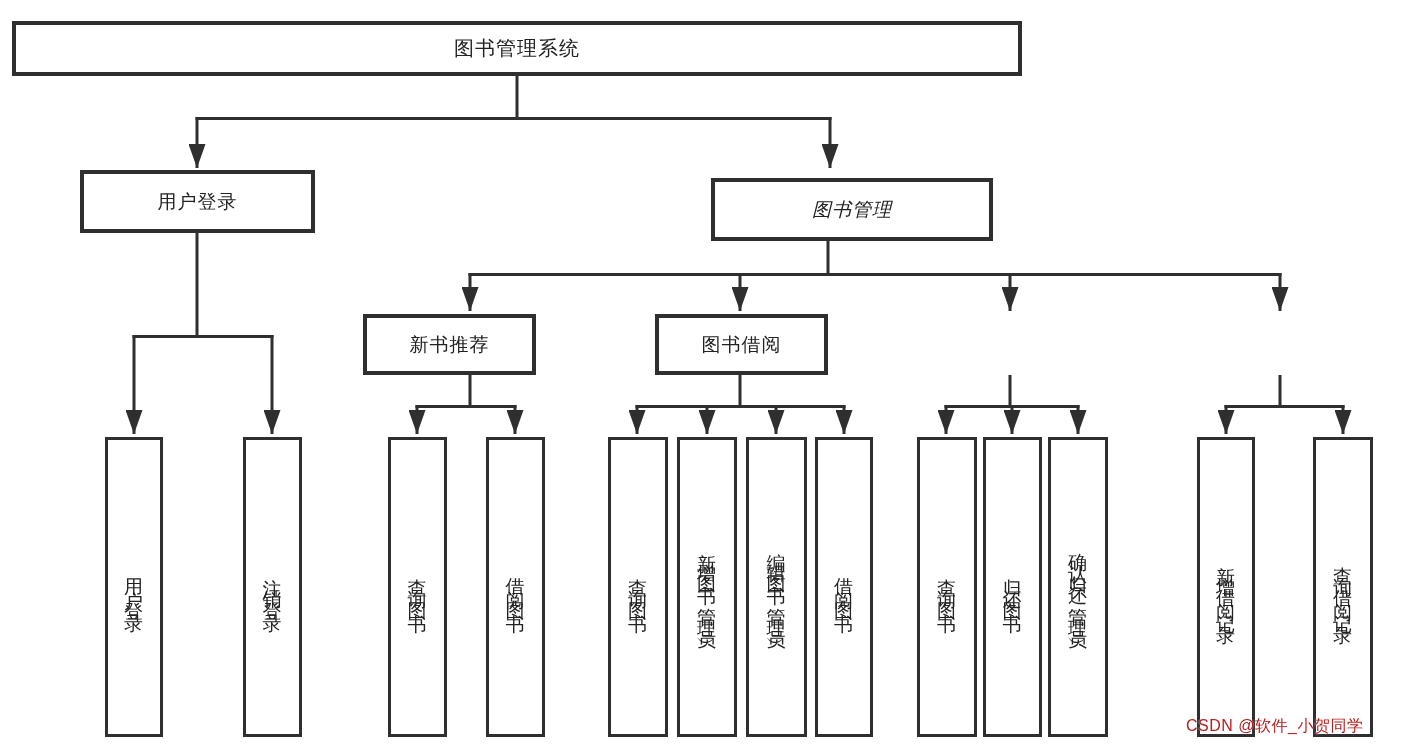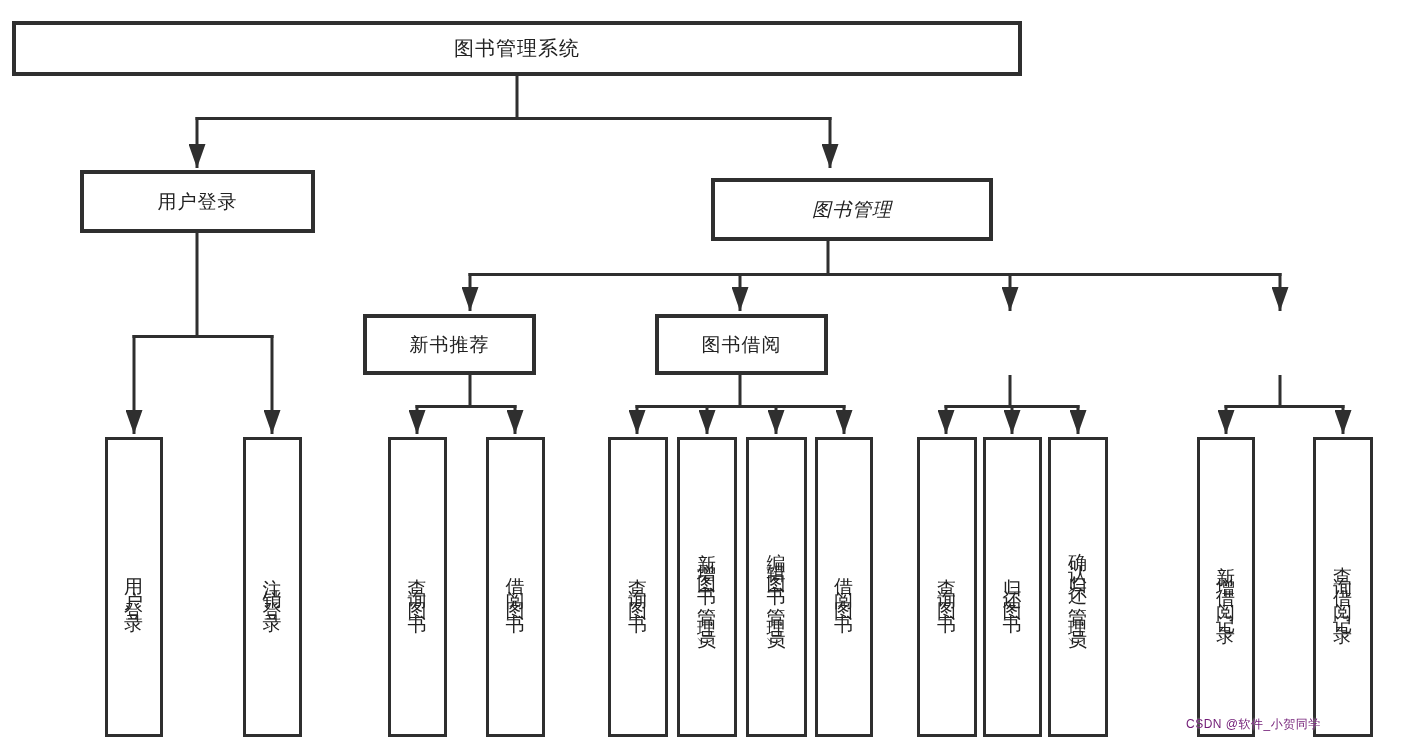--- a/index.html
+++ b/index.html
@@ -28,21 +28,21 @@
   .node.n-current-borrow{left:903px;}
   .node.n-borrow-records{left:1173px;}
   .node.leaf{top:437px;height:300px;}
   .leaf .vtext{
     writing-mode:vertical-rl;text-orientation:mixed;
     line-height:1;letter-spacing:12px;font-size:19px;color:#222222;
   }
   .leaf.long .vtext{letter-spacing:11px;}
   .watermark{
     position:absolute;z-index:5;left:1186px;top:716px;
-    font-size:12px;color:#701a75;letter-spacing:0.5px;
+    font-size:16px;color:#b91c1c;letter-spacing:0.5px;
     text-shadow:0 0 2px #ffffff;
     white-space:nowrap;
   }
 </style>
 </head>
 <body>
 
 <div class="stage">
 
   <svg class="connectors" width="1405" height="747" viewBox="0 0 1405 747">

